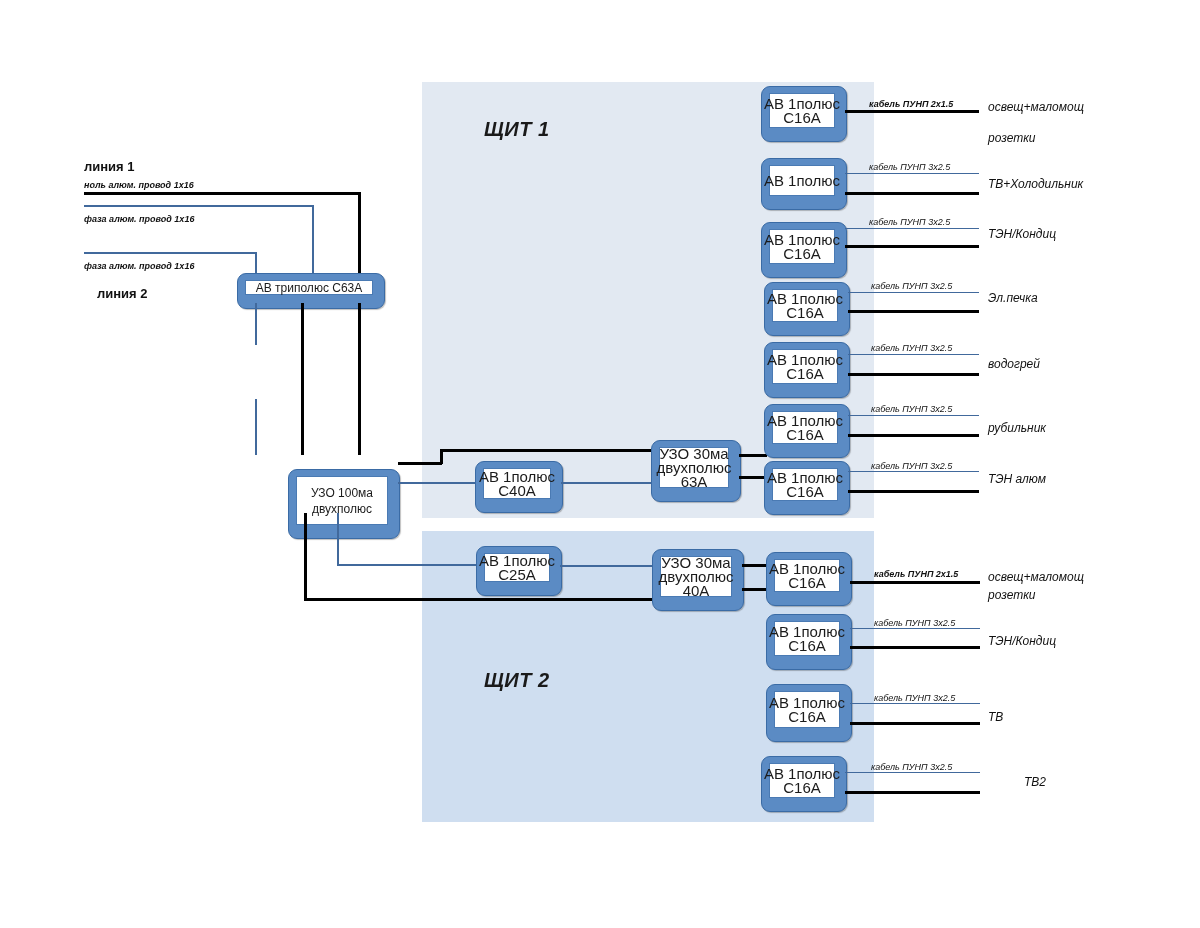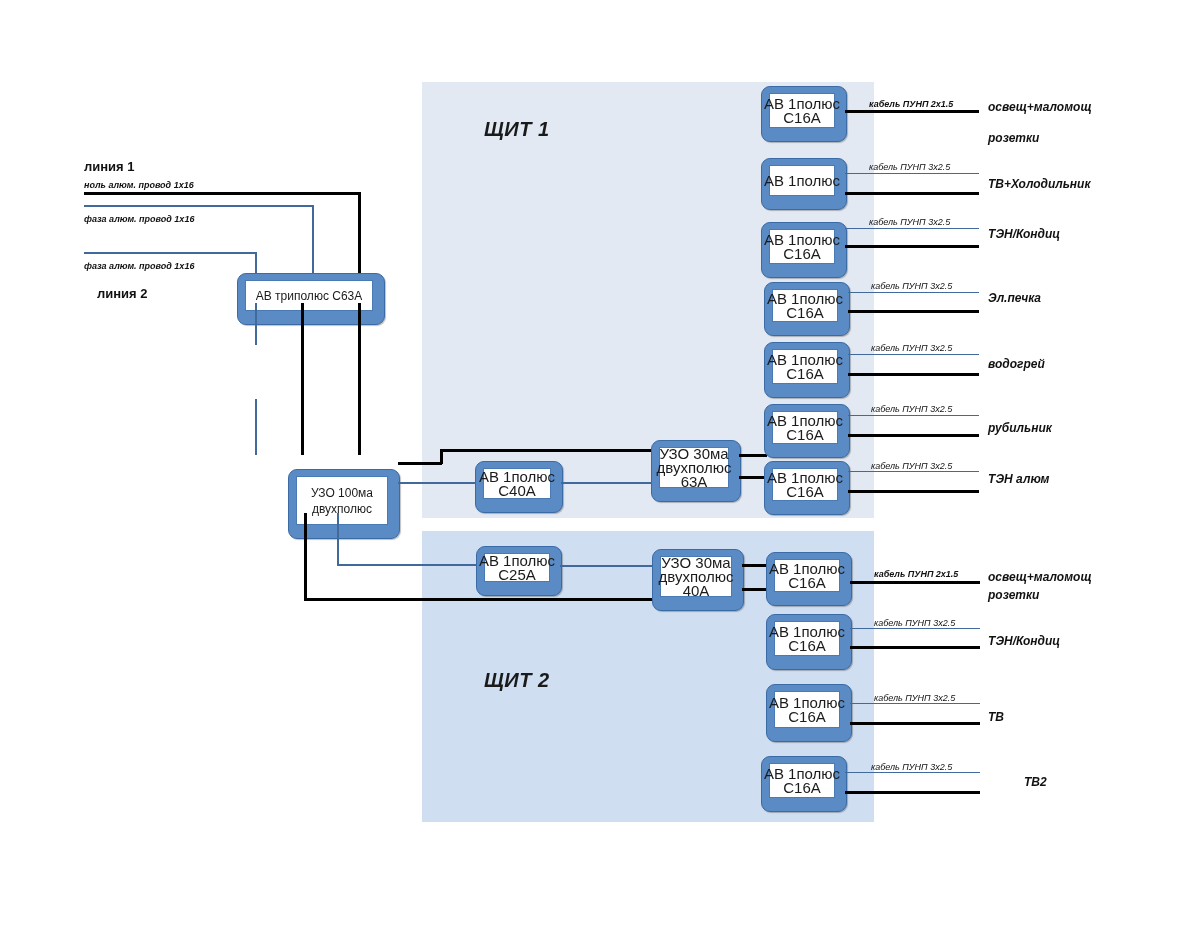--- a/index.html
+++ b/index.html
@@ -44,21 +44,21 @@
     display:block;text-align:center;color:#1b1b1b;
     font-size:15px;line-height:14px;white-space:nowrap;
   }
   .box.wide .inner span{font-size:12px;line-height:16px;}
 
   
   .lbl{position:absolute;white-space:nowrap;color:#111;}
   .lbl-line{font-weight:bold;font-size:13px;}
   .lbl-wire{font-style:italic;font-weight:bold;font-size:9px;}
   .lbl-cable{font-style:italic;font-size:9px;}
-  .lbl-load{font-style:italic;font-weight:bold;font-size:12px;}
+  .lbl-load{font-style:italic;font-weight:normal;font-size:12px;}
 </style>
 </head>
 <body>
 
 <div id="stage">
 
   <div class="panel panel1" style="left:422px;top:82px;width:452px;height:436px;"></div>
   <div class="panel panel2" style="left:422px;top:531px;width:452px;height:291px;"></div>
 
   <div class="panel-title" style="left:484px;top:118px;">ЩИТ 1</div>
@@ -72,21 +72,21 @@
 
   <div class="wire h w-black" style="left:84px;top:192px;width:276px;border-top-width:3px;"></div>
   <div class="wire v w-black" style="left:358px;top:192px;height:96px;border-left-width:3px;"></div>
 
   <div class="wire h w-blue" style="left:84px;top:205px;width:229px;border-top-width:2px;"></div>
   <div class="wire v w-blue" style="left:312px;top:205px;height:78px;border-left-width:2px;"></div>
 
   <div class="wire h w-blue" style="left:84px;top:252px;width:172px;border-top-width:2px;"></div>
   <div class="wire v w-blue" style="left:255px;top:252px;height:31px;border-left-width:2px;"></div>
 
-  <div class="box wide" style="left:237px;top:273px;width:148px;height:52px;">
+  <div class="box wide" style="left:237px;top:273px;width:148px;height:36px;">
     <div class="inner">
       <span>АВ триполюс С63А</span>
     </div>
   </div>
 
   <div class="wire v w-blue" style="left:255px;top:303px;height:42px;border-left-width:2px;"></div>
 
   <div class="wire v w-black" style="left:301px;top:303px;height:152px;border-left-width:3px;"></div>
 
   <div class="wire v w-black" style="left:358px;top:303px;height:152px;border-left-width:3px;"></div>

